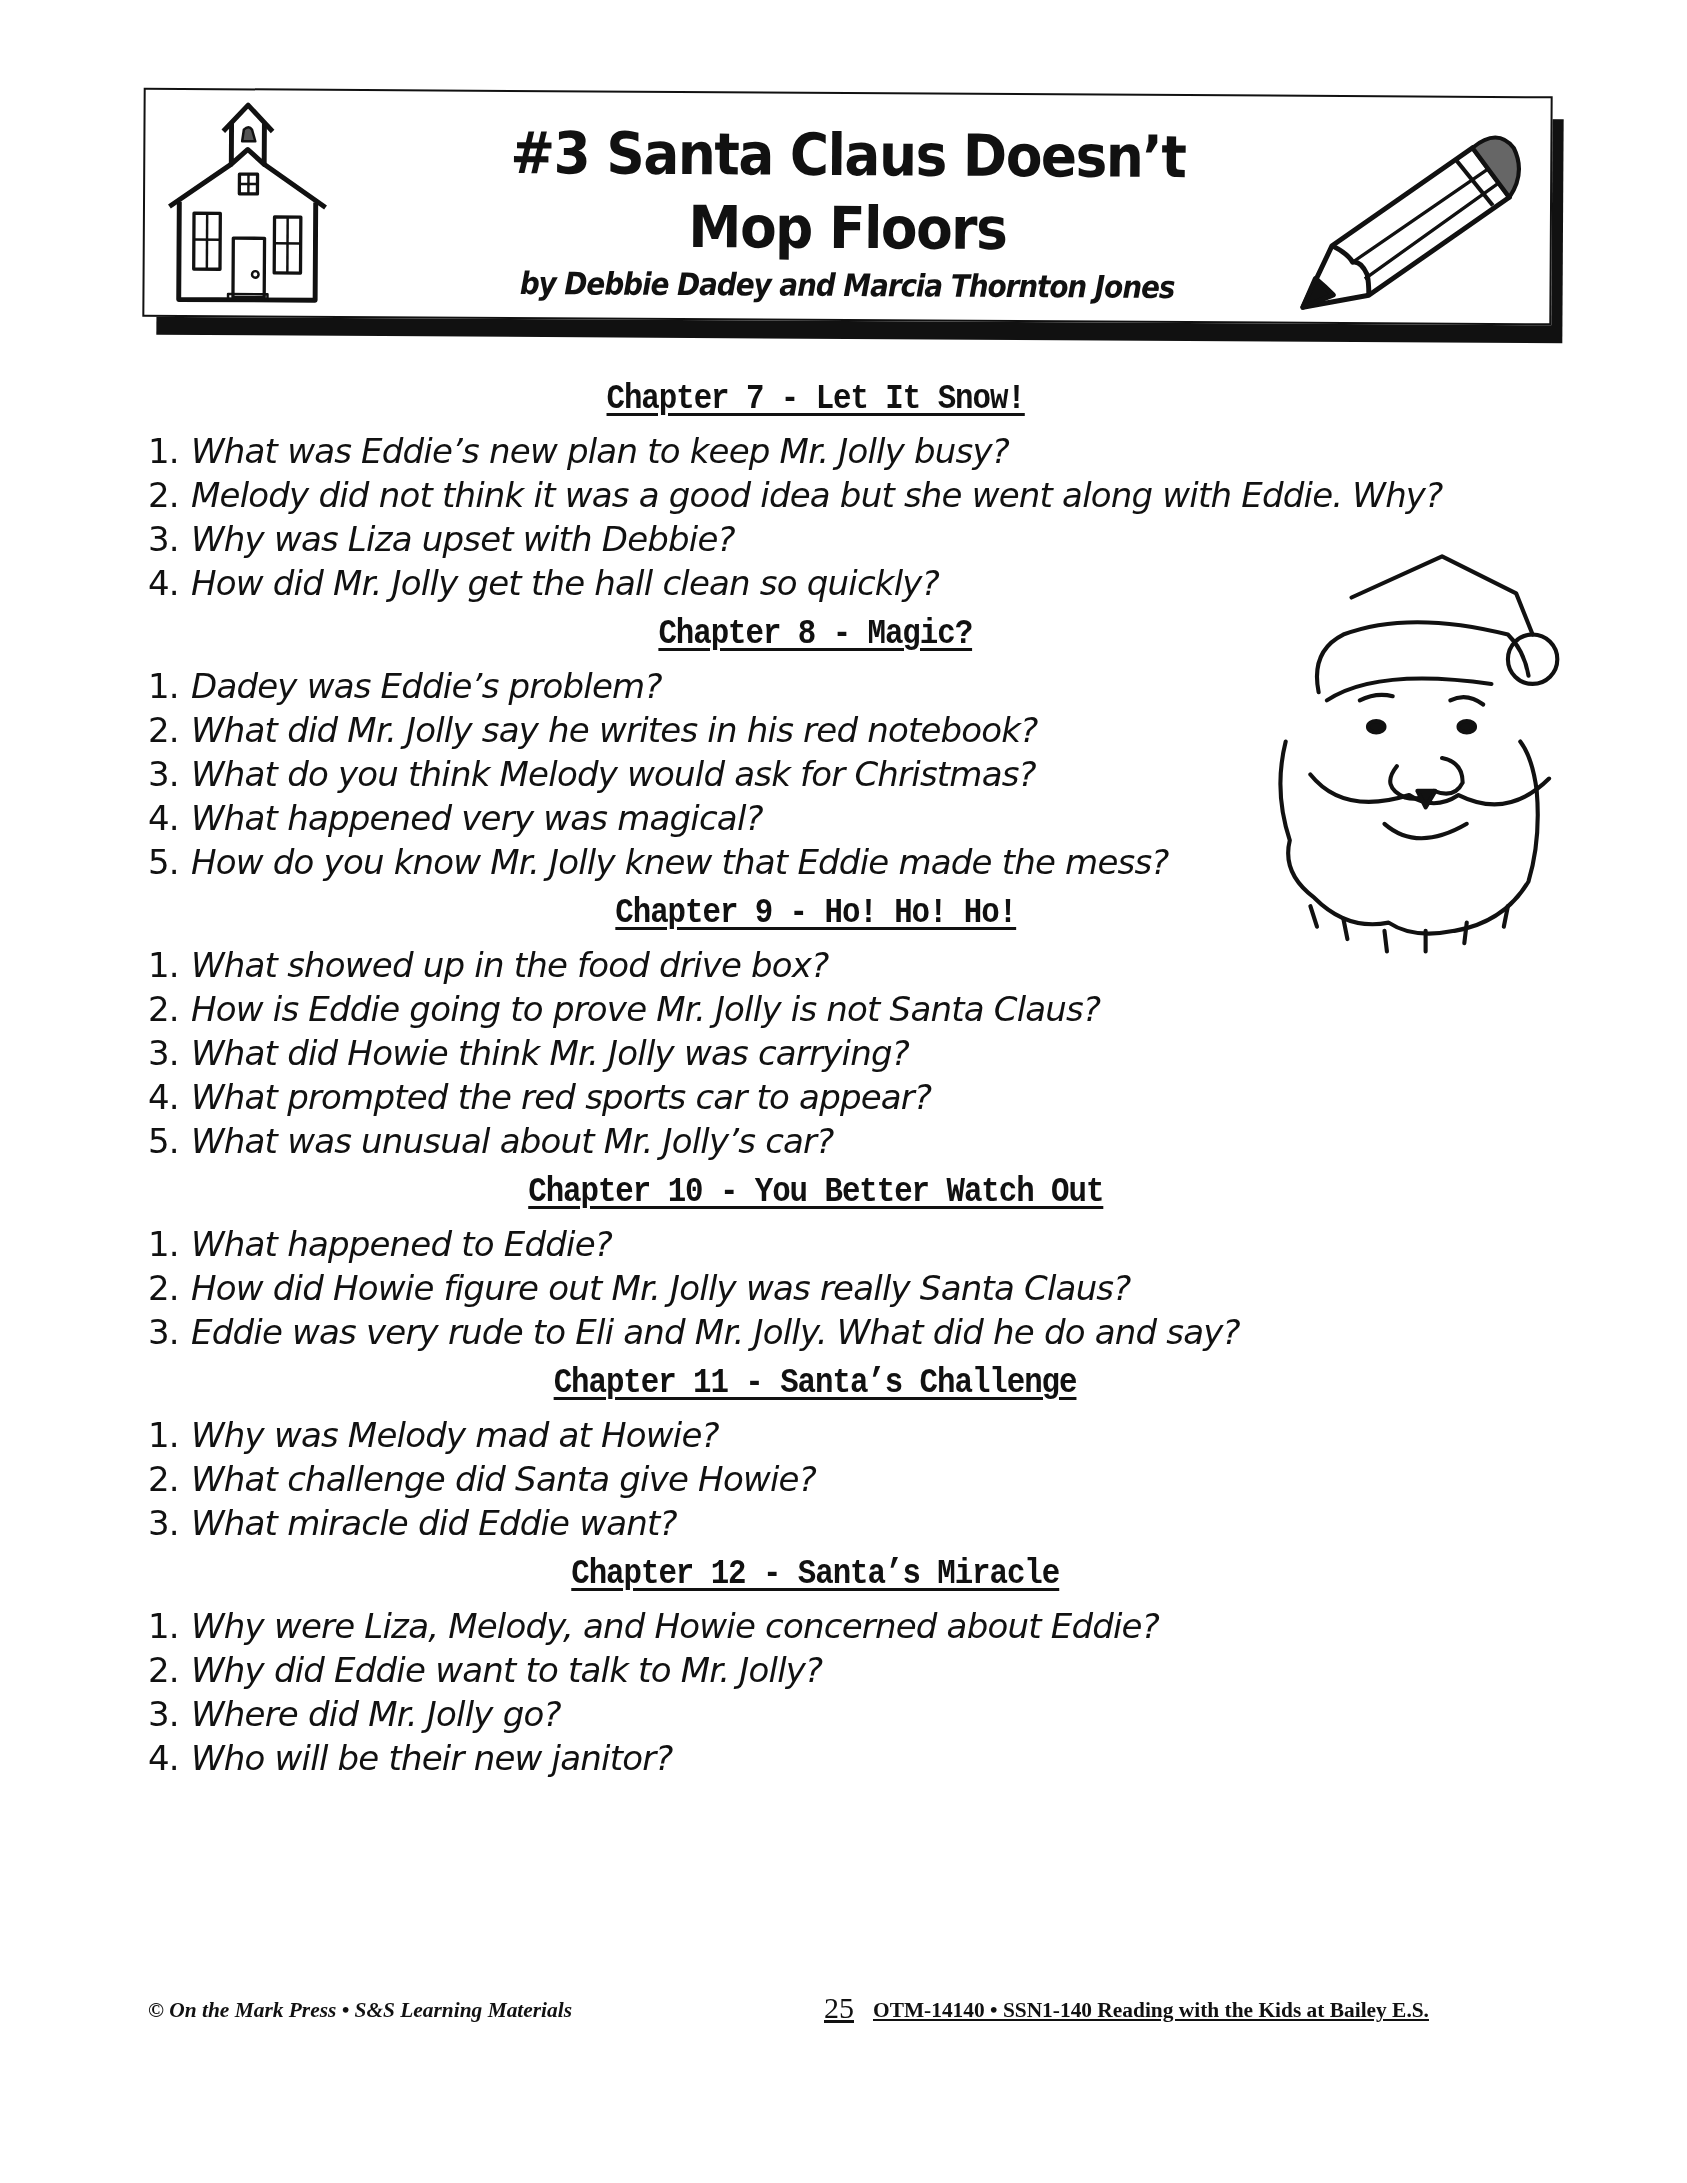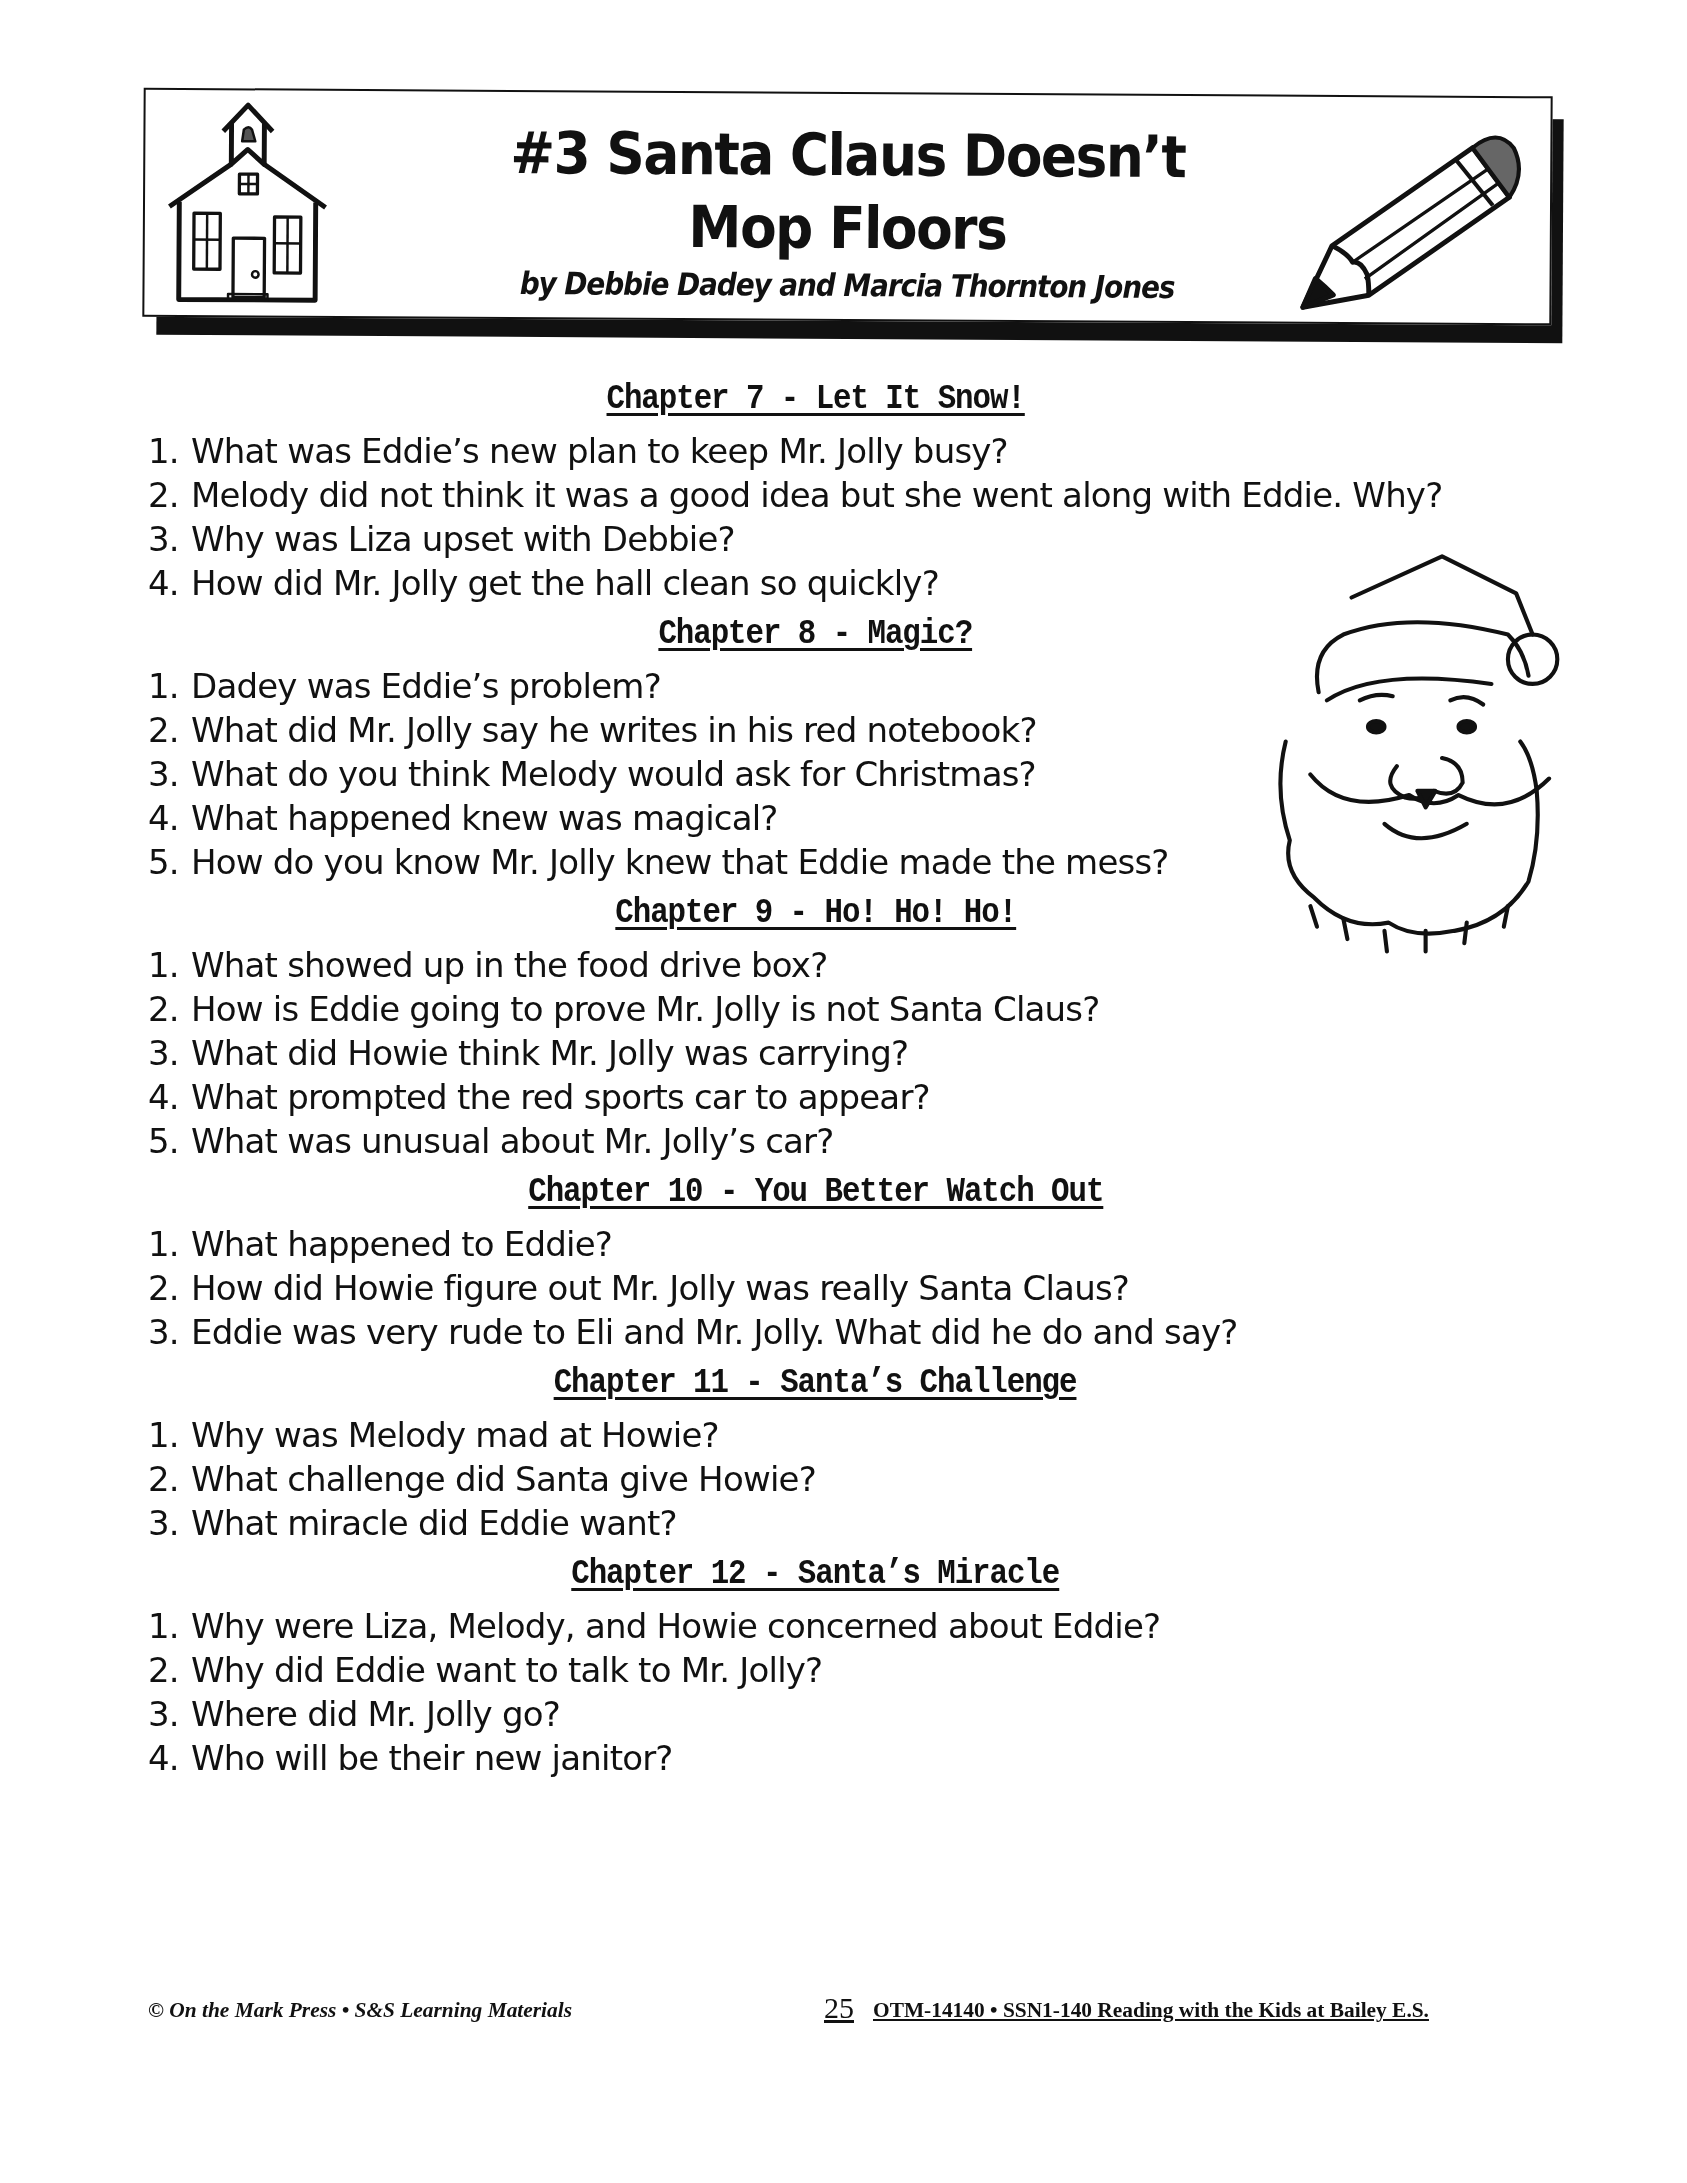--- a/index.html
+++ b/index.html
@@ -14,21 +14,21 @@
   .banner-author { position: absolute; left: 247px; right: 247px; top: 173px; text-align: center; font-family: "DejaVu Sans", sans-serif; font-weight: bold; font-style: italic; font-size: 31px; letter-spacing: -1.2px; transform: scaleX(0.9); }
 
   
   .content { position: absolute; left: 148px; top: 375px; width: 1335px; }
   .chapter { margin: 0; }
   .chapter-title { text-align: center; font-family: Liberation Mono, monospace; font-weight: bold; font-size: 35px; letter-spacing: -1.2px; line-height: 49px; }
   .chapter-title span { text-decoration: underline; text-decoration-thickness: 3.3px; text-underline-offset: 5px; display: inline-block; transform: scaleX(0.88); }
   .questions { list-style: none; margin: 5px 0 5px 0; padding: 0; }
   .q { font-family: "DejaVu Sans", sans-serif; font-size: 34px; line-height: 44px; letter-spacing: -0.8px; display: flex; }
   .q .num { width: 43px; flex: none; }
-  .q .text { flex: 1; }
+  .q .text { flex: 1; font-style: italic; }
 
   .santa { position: absolute; left: 1261px; top: 544px; width: 321px; height: 428px; }
 
   .footer { position: absolute; top: 1998px; left: 148px; width: 1401px; font-family: "Liberation Serif", serif; font-weight: bold; font-size: 21.4px; }
   .footer-left { position: absolute; left: 0; top: 0; font-style: italic; }
   .footer-page { position: absolute; left: 676px; top: -6.6px; font-weight: normal; font-size: 30px; text-decoration: underline; }
   .footer-right { position: absolute; left: 725px; top: 0; text-decoration: underline; }
 </style>
 </head>
 <body>
@@ -120,21 +120,21 @@
       <li class="q">
           <span class="num">2.</span>
           <span class="text">What did Mr. Jolly say he writes in his red notebook?</span>
         </li>
       <li class="q">
           <span class="num">3.</span>
           <span class="text">What do you think Melody would ask for Christmas?</span>
         </li>
       <li class="q">
           <span class="num">4.</span>
-          <span class="text">What happened knew was magical?</span>
+          <span class="text">What happened very was magical?</span>
         </li>
       <li class="q">
           <span class="num">5.</span>
           <span class="text">How do you know Mr. Jolly knew that Eddie made the mess?</span>
         </li>
     </ol>
   </section>
 
   <section class="chapter">
     <div class="chapter-title"><span>Chapter 9 - Ho! Ho! Ho!</span></div>

